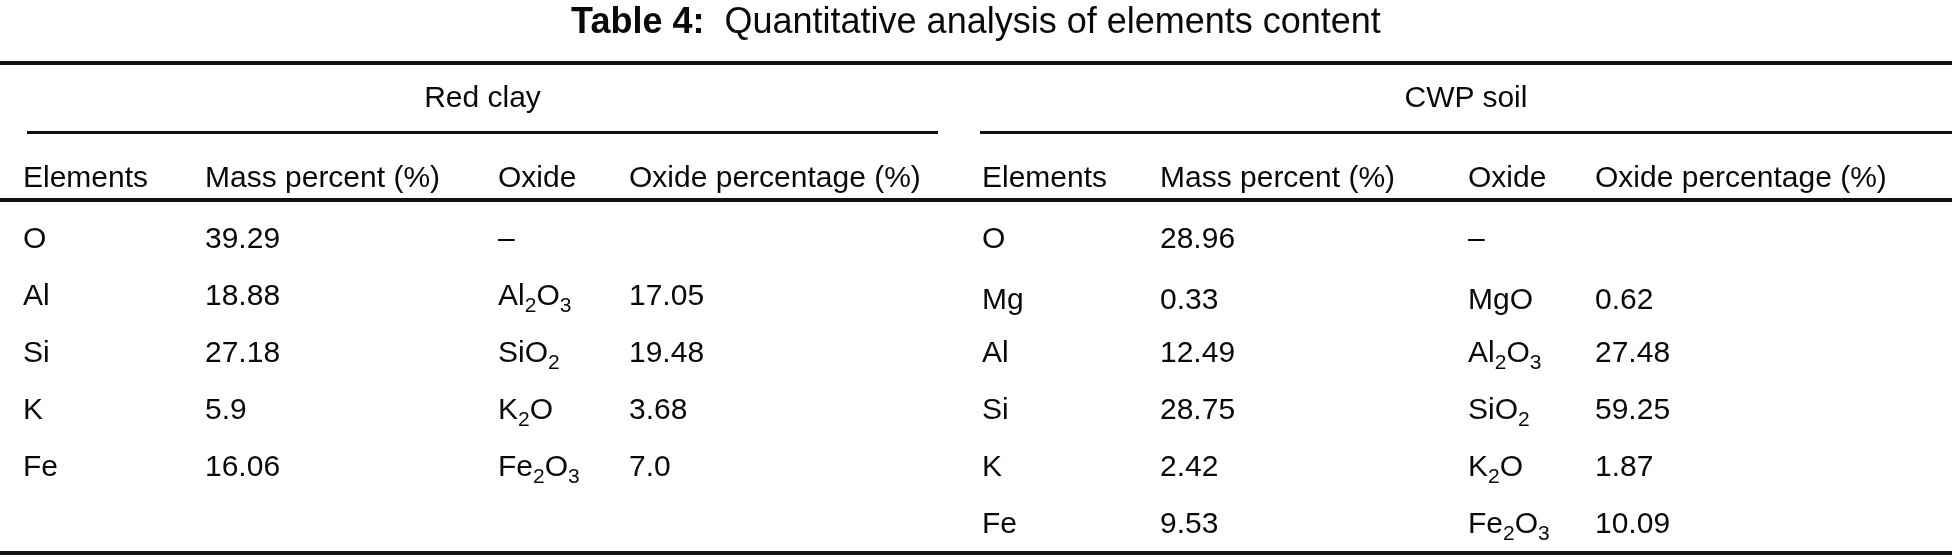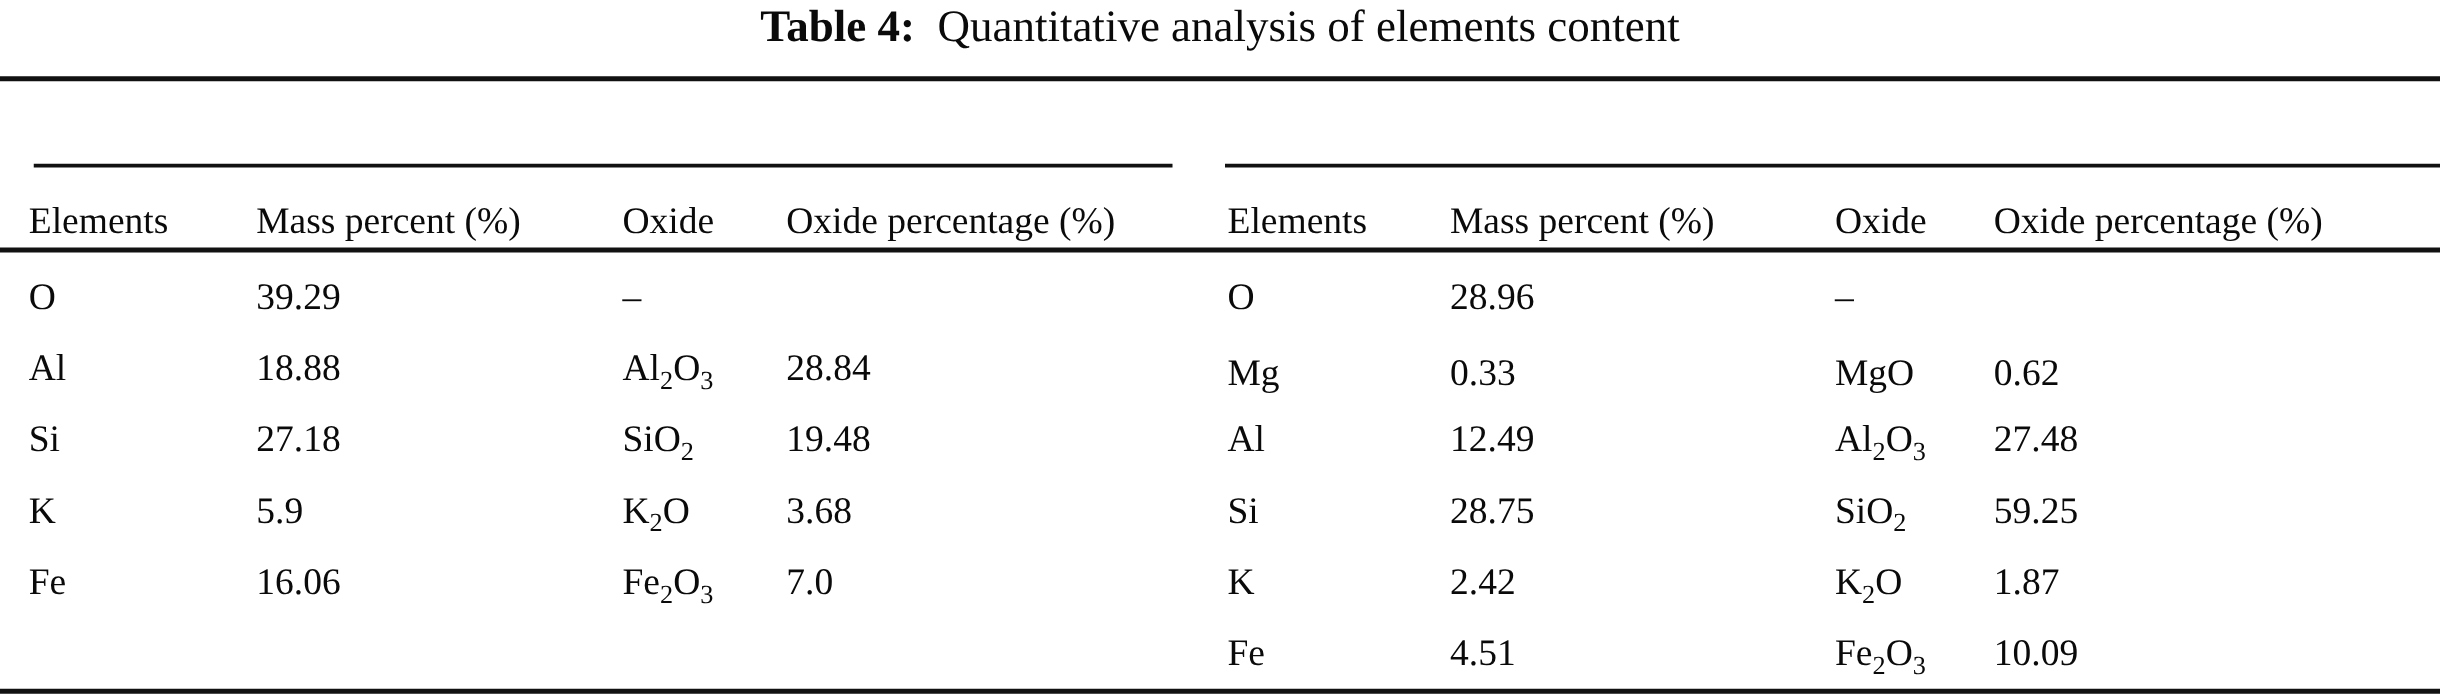--- a/index.html
+++ b/index.html
@@ -6,21 +6,21 @@
     margin: 0;
     padding: 0;
     background: #ffffff;
   }
   .page {
     position: relative;
     width: 1952px;
     height: 559px;
     background: #ffffff;
     color: #0a0a0a;
-    font-family: Liberation Serif, serif;
+    font-family: Liberation Sans, sans-serif;
     font-size: 30px;
     overflow: hidden;
   }
   .title {
     position: absolute;
     top: 0;
     left: 0;
     width: 100%;
     text-align: center;
     font-size: 36px;
@@ -92,37 +92,38 @@
 
 <div class="page">
 
   <div class="title"><span class="bold">Table 4:</span><span>&nbsp; </span><span>Quantitative analysis of elements content</span></div>
 
   <div class="rule rule-top"></div>
   <div class="rule rule-header"></div>
   <div class="rule rule-bottom"></div>
 
   <div class="group g1">
+    <div class="group-title">Red clay</div>
     <div class="group-rule"></div>
     <div class="hdr c0">Elements</div>
     <div class="hdr c1">Mass percent (%)</div>
     <div class="hdr c2">Oxide</div>
     <div class="hdr c3">Oxide percentage (%)</div>
     <div class="rows">
         <div class="row" style="top: 219px;">
           <div class="cell c0">O</div>
           <div class="cell c1">39.29</div>
           <div class="cell c2">–</div>
           <div class="cell c3"></div>
         </div>
         <div class="row" style="top: 276px;">
           <div class="cell c0">Al</div>
           <div class="cell c1">18.88</div>
           <div class="cell c2">Al<sub>2</sub>O<sub>3</sub></div>
-          <div class="cell c3">28.84</div>
+          <div class="cell c3">17.05</div>
         </div>
         <div class="row" style="top: 333px;">
           <div class="cell c0">Si</div>
           <div class="cell c1">27.18</div>
           <div class="cell c2">SiO<sub>2</sub></div>
           <div class="cell c3">19.48</div>
         </div>
         <div class="row" style="top: 390px;">
           <div class="cell c0">K</div>
           <div class="cell c1">5.9</div>
@@ -132,20 +133,21 @@
         <div class="row" style="top: 447px;">
           <div class="cell c0">Fe</div>
           <div class="cell c1">16.06</div>
           <div class="cell c2">Fe<sub>2</sub>O<sub>3</sub></div>
           <div class="cell c3">7.0</div>
         </div>
       </div>
   </div>
 
   <div class="group g2">
+    <div class="group-title">CWP soil</div>
     <div class="group-rule"></div>
     <div class="hdr c0">Elements</div>
     <div class="hdr c1">Mass percent (%)</div>
     <div class="hdr c2">Oxide</div>
     <div class="hdr c3">Oxide percentage (%)</div>
     <div class="rows">
         <div class="row" style="top: 219px;">
           <div class="cell c0">O</div>
           <div class="cell c1">28.96</div>
           <div class="cell c2">–</div>
@@ -170,20 +172,20 @@
           <div class="cell c3">59.25</div>
         </div>
         <div class="row" style="top: 447px;">
           <div class="cell c0">K</div>
           <div class="cell c1">2.42</div>
           <div class="cell c2">K<sub>2</sub>O</div>
           <div class="cell c3">1.87</div>
         </div>
         <div class="row" style="top: 504px;">
           <div class="cell c0">Fe</div>
-          <div class="cell c1">4.51</div>
+          <div class="cell c1">9.53</div>
           <div class="cell c2">Fe<sub>2</sub>O<sub>3</sub></div>
           <div class="cell c3">10.09</div>
         </div>
       </div>
   </div>
 
 </div>
 
 </body></html>

